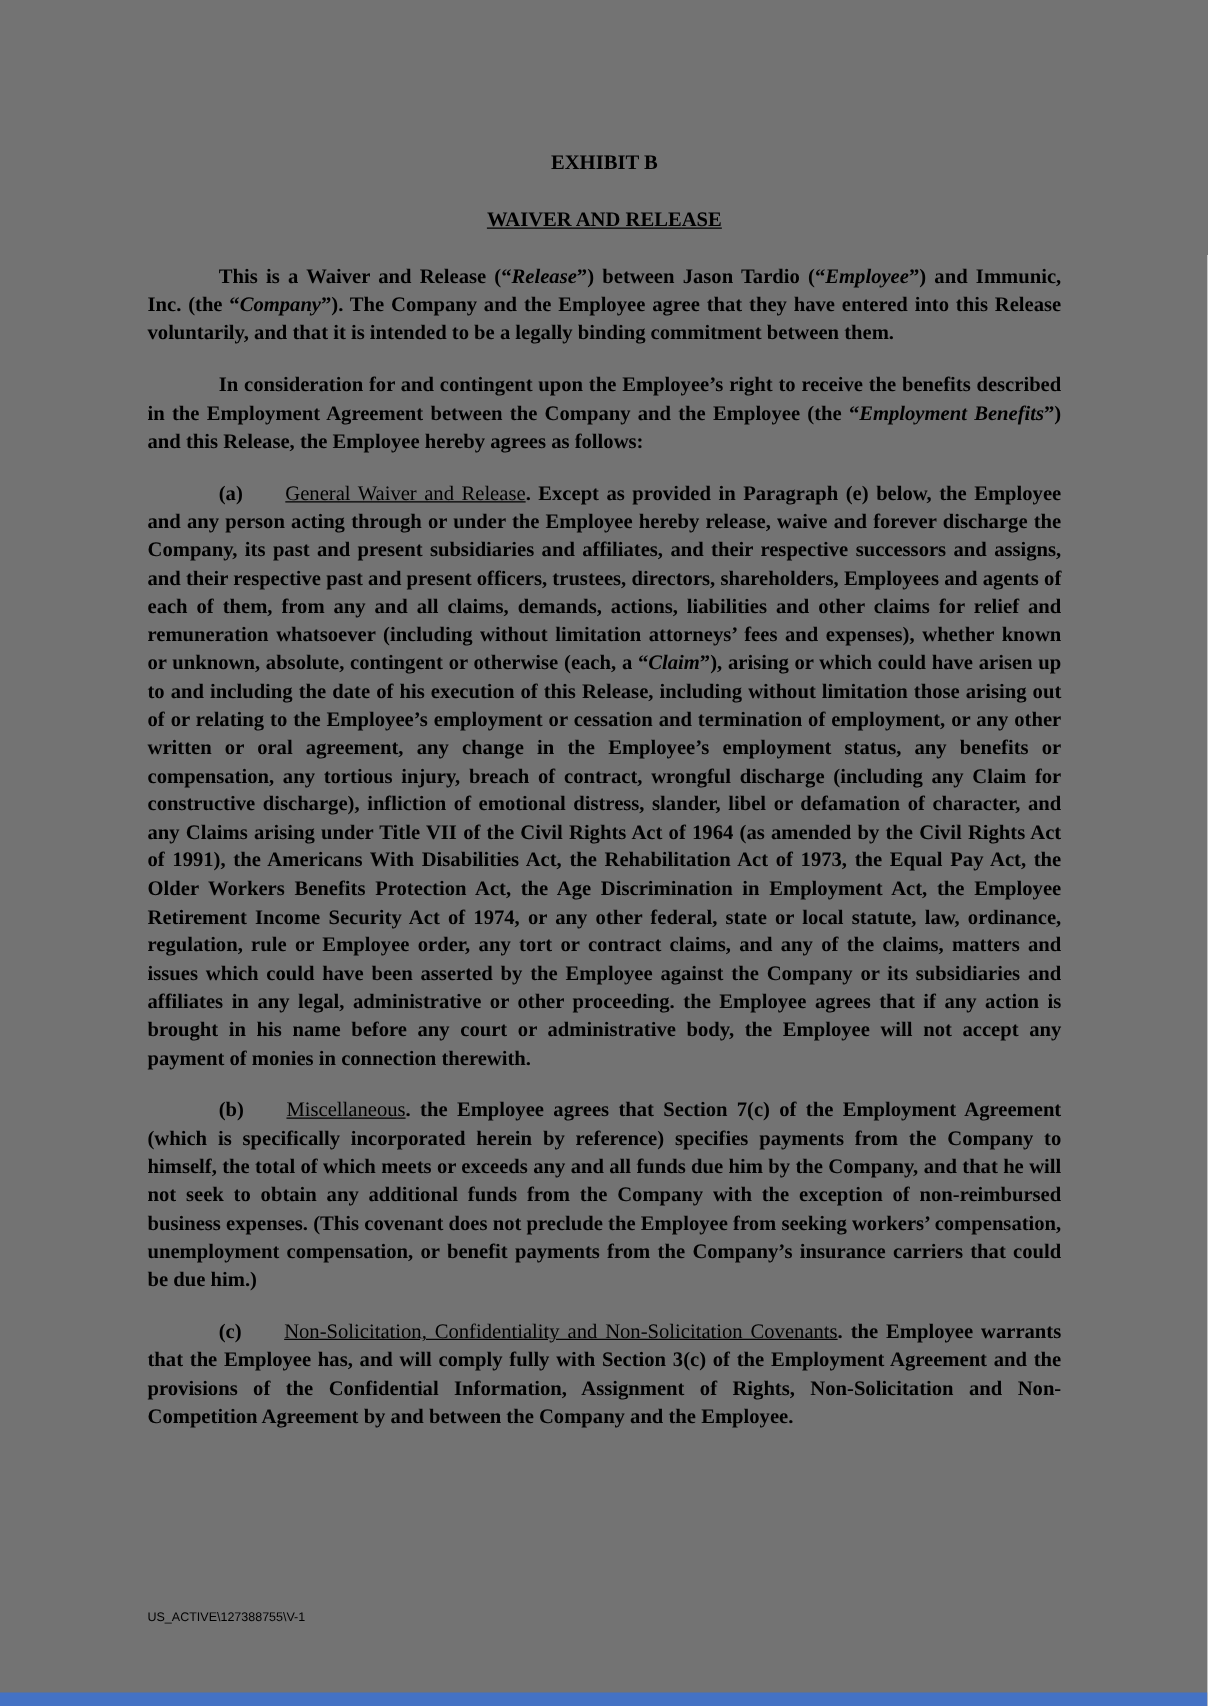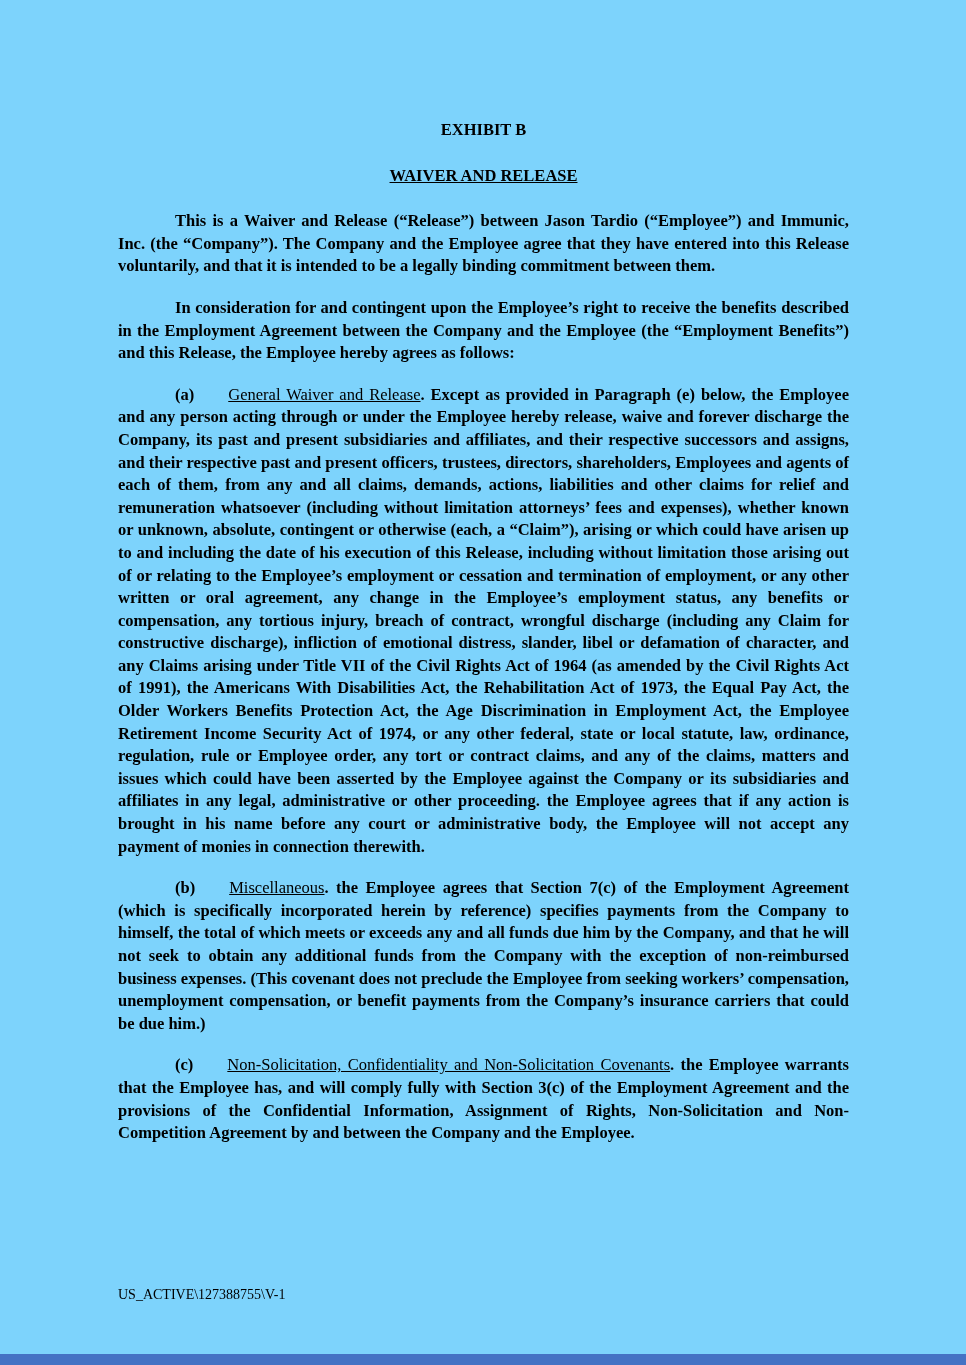--- a/index.html
+++ b/index.html
@@ -4,21 +4,21 @@
 <style>
   html, body {
     margin: 0;
     padding: 0;
     background: #ffffff;
   }
   .page {
     position: relative;
     width: 966px;
     height: 1365px;
-    background: #7dd3fc;
+    background: #737373;
     overflow: hidden;
     font-family: "Liberation Serif", "DejaVu Serif", serif;
     font-size: 16.5px;
     line-height: 22.6px;
     color: #000000;
   }
   .doc-content {
     position: absolute;
     left: 118px;
     top: 119px;
@@ -34,29 +34,29 @@
     font-weight: bold;
     text-decoration: underline;
     margin: 0 0 23px 0;
   }
   .para {
     margin: 0 0 19px 0;
     text-align: justify;
     text-indent: 57px;
   }
   .run.normal { font-weight: bold; font-style: normal; }
-  .run.bold-italic { font-weight: bold; }
+  .run.bold-italic { font-weight: bold; font-style: italic; }
   .run.underline { text-decoration: underline; }
   .run.tab { display: inline-block; width: 34px; }
   .doc-footer {
     position: absolute;
     left: 118px;
     top: 1288px;
-    font-family: Liberation Serif, serif;
-    font-size: 14px;
+    font-family: Liberation Sans, sans-serif;
+    font-size: 10px;
     line-height: 14px;
     color: #000000;
   }
   .bottom-bar {
     position: absolute;
     left: 0;
     right: 0;
     bottom: 0;
     height: 11px;
   }

